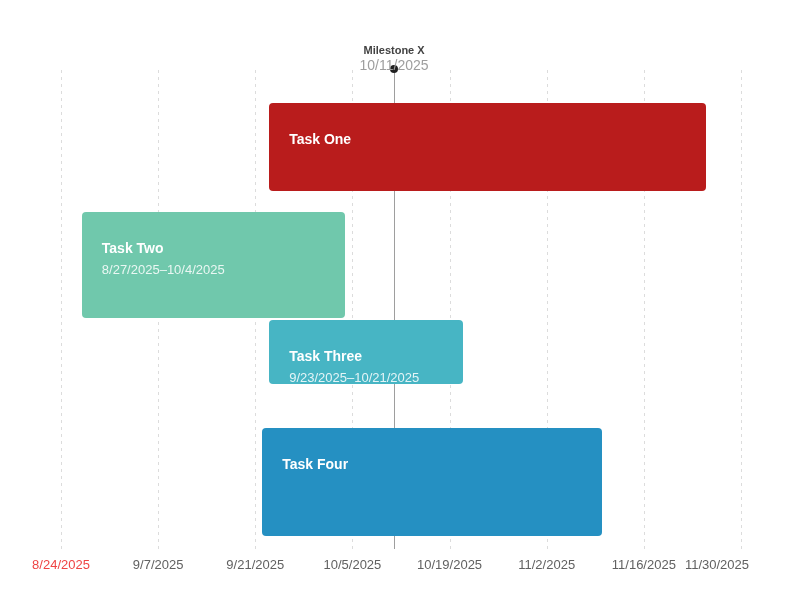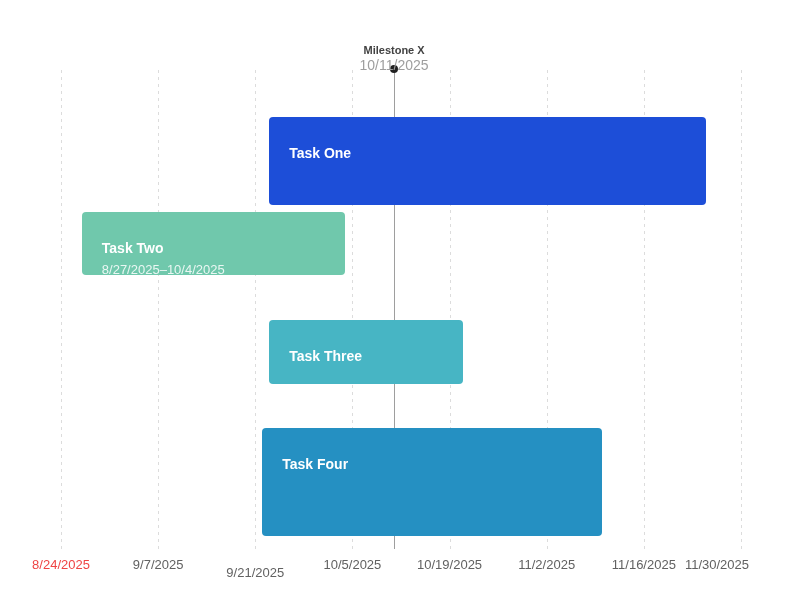--- a/index.html
+++ b/index.html
@@ -49,40 +49,41 @@
       <div class="gridline" style="left: 158.143px; top: 70px; height: 479px;"></div>
       <div class="gridline" style="left: 255.286px; top: 70px; height: 479px;"></div>
       <div class="gridline" style="left: 352.429px; top: 70px; height: 479px;"></div>
       <div class="gridline" style="left: 449.571px; top: 70px; height: 479px;"></div>
       <div class="gridline" style="left: 546.714px; top: 70px; height: 479px;"></div>
       <div class="gridline" style="left: 643.857px; top: 70px; height: 479px;"></div>
       <div class="gridline" style="left: 741px; top: 70px; height: 479px;"></div>
     </div>
   <div class="milestone-line" id="milestone-line" style="left: 394.061px; top: 69px; height: 480px; background: rgb(158, 158, 158);"></div>
   <div id="bars-layer">
-      <div class="bar" style="left: 269.163px; top: 117px; width: 437.143px; height: 88px; background: #1d4ed8;">
+      <div class="bar" style="left: 269.163px; top: 103px; width: 437.143px; height: 88px; background: #b91c1c;">
         <div class="bar-title">Task One</div>
       </div>
-      <div class="bar" style="left: 81.8163px; top: 212px; width: 263.673px; height: 63px; background: rgb(112, 200, 172); text-align: center;">
+      <div class="bar" style="left: 81.8163px; top: 212px; width: 263.673px; height: 106px; background: rgb(112, 200, 172); text-align: center;">
         <div class="bar-title">Task Two</div>
         <div class="bar-dates">8/27/2025–10/4/2025</div>
       </div>
       <div class="bar" style="left: 269.163px; top: 320px; width: 194.286px; height: 64px; background: rgb(71, 181, 196);">
         <div class="bar-title">Task Three</div>
+        <div class="bar-dates">9/23/2025–10/21/2025</div>
       </div>
       <div class="bar" style="left: 262.224px; top: 428px; width: 340px; height: 108px; background: rgb(37, 144, 194);">
         <div class="bar-title">Task Four</div>
       </div>
     </div>
   <div class="milestone-dot" id="milestone-dot" style="left: 394.061px; top: 69px; background: rgb(33, 33, 33);"></div>
   <div class="milestone-label" id="milestone-label" style="left: 394.061px; top: 44px;">Milestone X</div>
   <div class="milestone-date" id="milestone-date" style="left: 394.061px; top: 57px;">10/11/2025</div>
   <div id="axis-layer">
       <div class="axis-label" style="left: 61px; top: 557px; color: #ef4444;">8/24/2025</div>
       <div class="axis-label" style="left: 158.143px; top: 557px; color: rgb(97, 97, 97);">9/7/2025</div>
-      <div class="axis-label" style="left: 255.286px; top: 557px; color: rgb(97, 97, 97); margin-top: 8px;">9/21/2025</div>
+      <div class="axis-label" style="left: 255.286px; top: 557px; color: rgb(97, 97, 97);">9/21/2025</div>
       <div class="axis-label" style="left: 352.429px; top: 557px; color: rgb(97, 97, 97);">10/5/2025</div>
       <div class="axis-label" style="left: 449.571px; top: 557px; color: rgb(97, 97, 97);">10/19/2025</div>
       <div class="axis-label" style="left: 546.714px; top: 557px; color: rgb(97, 97, 97);">11/2/2025</div>
       <div class="axis-label" style="left: 643.857px; top: 557px; color: rgb(97, 97, 97);">11/16/2025</div>
       <div class="axis-label" style="left: 717px; top: 557px; color: rgb(97, 97, 97);">11/30/2025</div>
     </div>
 </div>
 
 </body></html>

